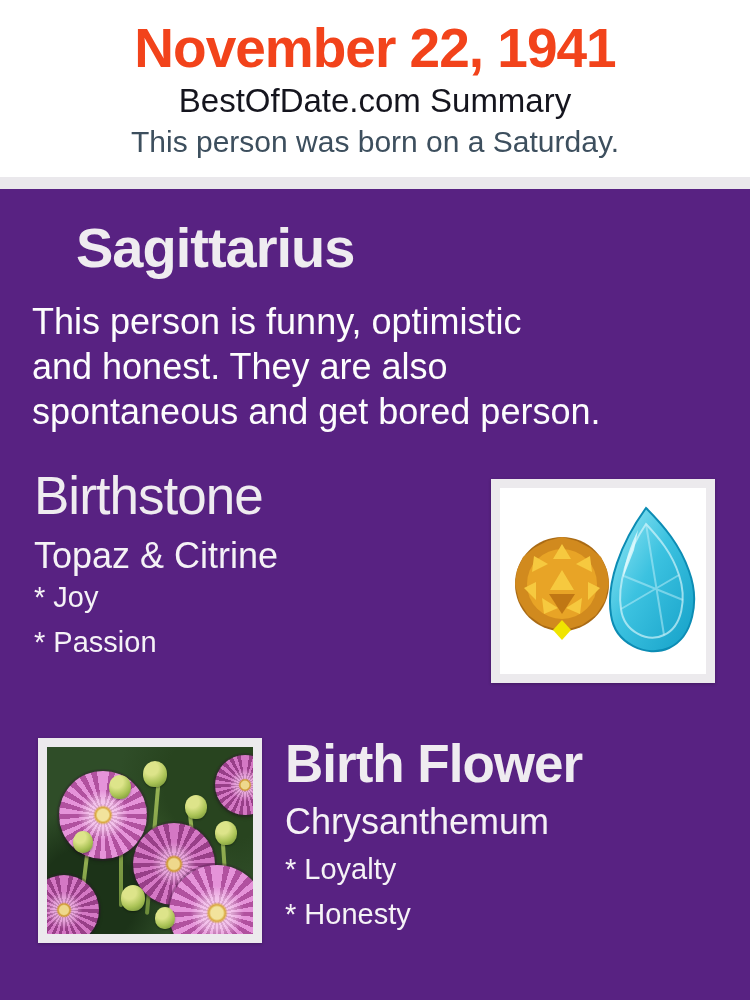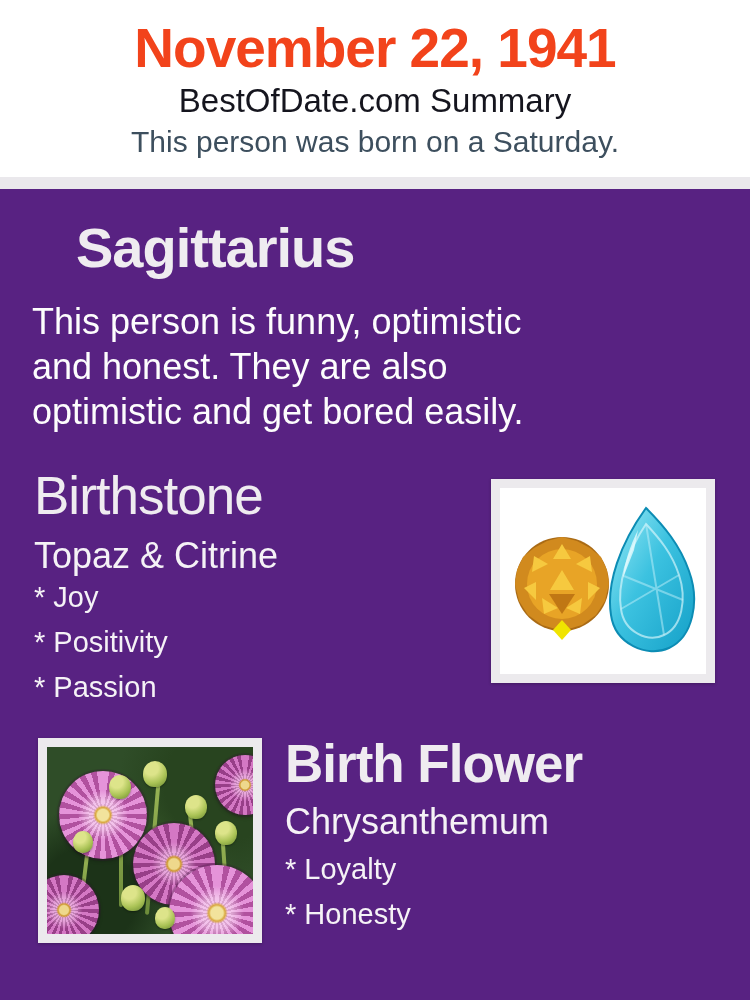--- a/index.html
+++ b/index.html
@@ -186,28 +186,27 @@
 
   <div class="divider-band"></div>
 
   <div class="purple">
 
     <div class="sign-heading">Sagittarius</div>
 
     <div class="description">
         <div>This person is funny, optimistic</div>
         <div>and honest. They are also</div>
-        <div>optimistic and get bored easily.</div>
+        <div>spontaneous and get bored person.</div>
       </div>
 
     <div class="bs-heading">Birthstone</div>
     <div class="bs-name">Topaz &amp; Citrine</div>
     <ul class="traits bs-traits">
         <li>* Joy</li>
-        <li>* Positivity</li>
         <li>* Passion</li>
       </ul>
 
     <div class="photo-frame gem-frame">
       <div class="photo-inner">
         <svg width="206" height="186" viewBox="0 0 206 186">
           <rect width="206" height="186" fill="#ffffff"></rect>
 
           <g transform="translate(62,96)">
             <circle r="47" fill="#aa6b15"></circle>

